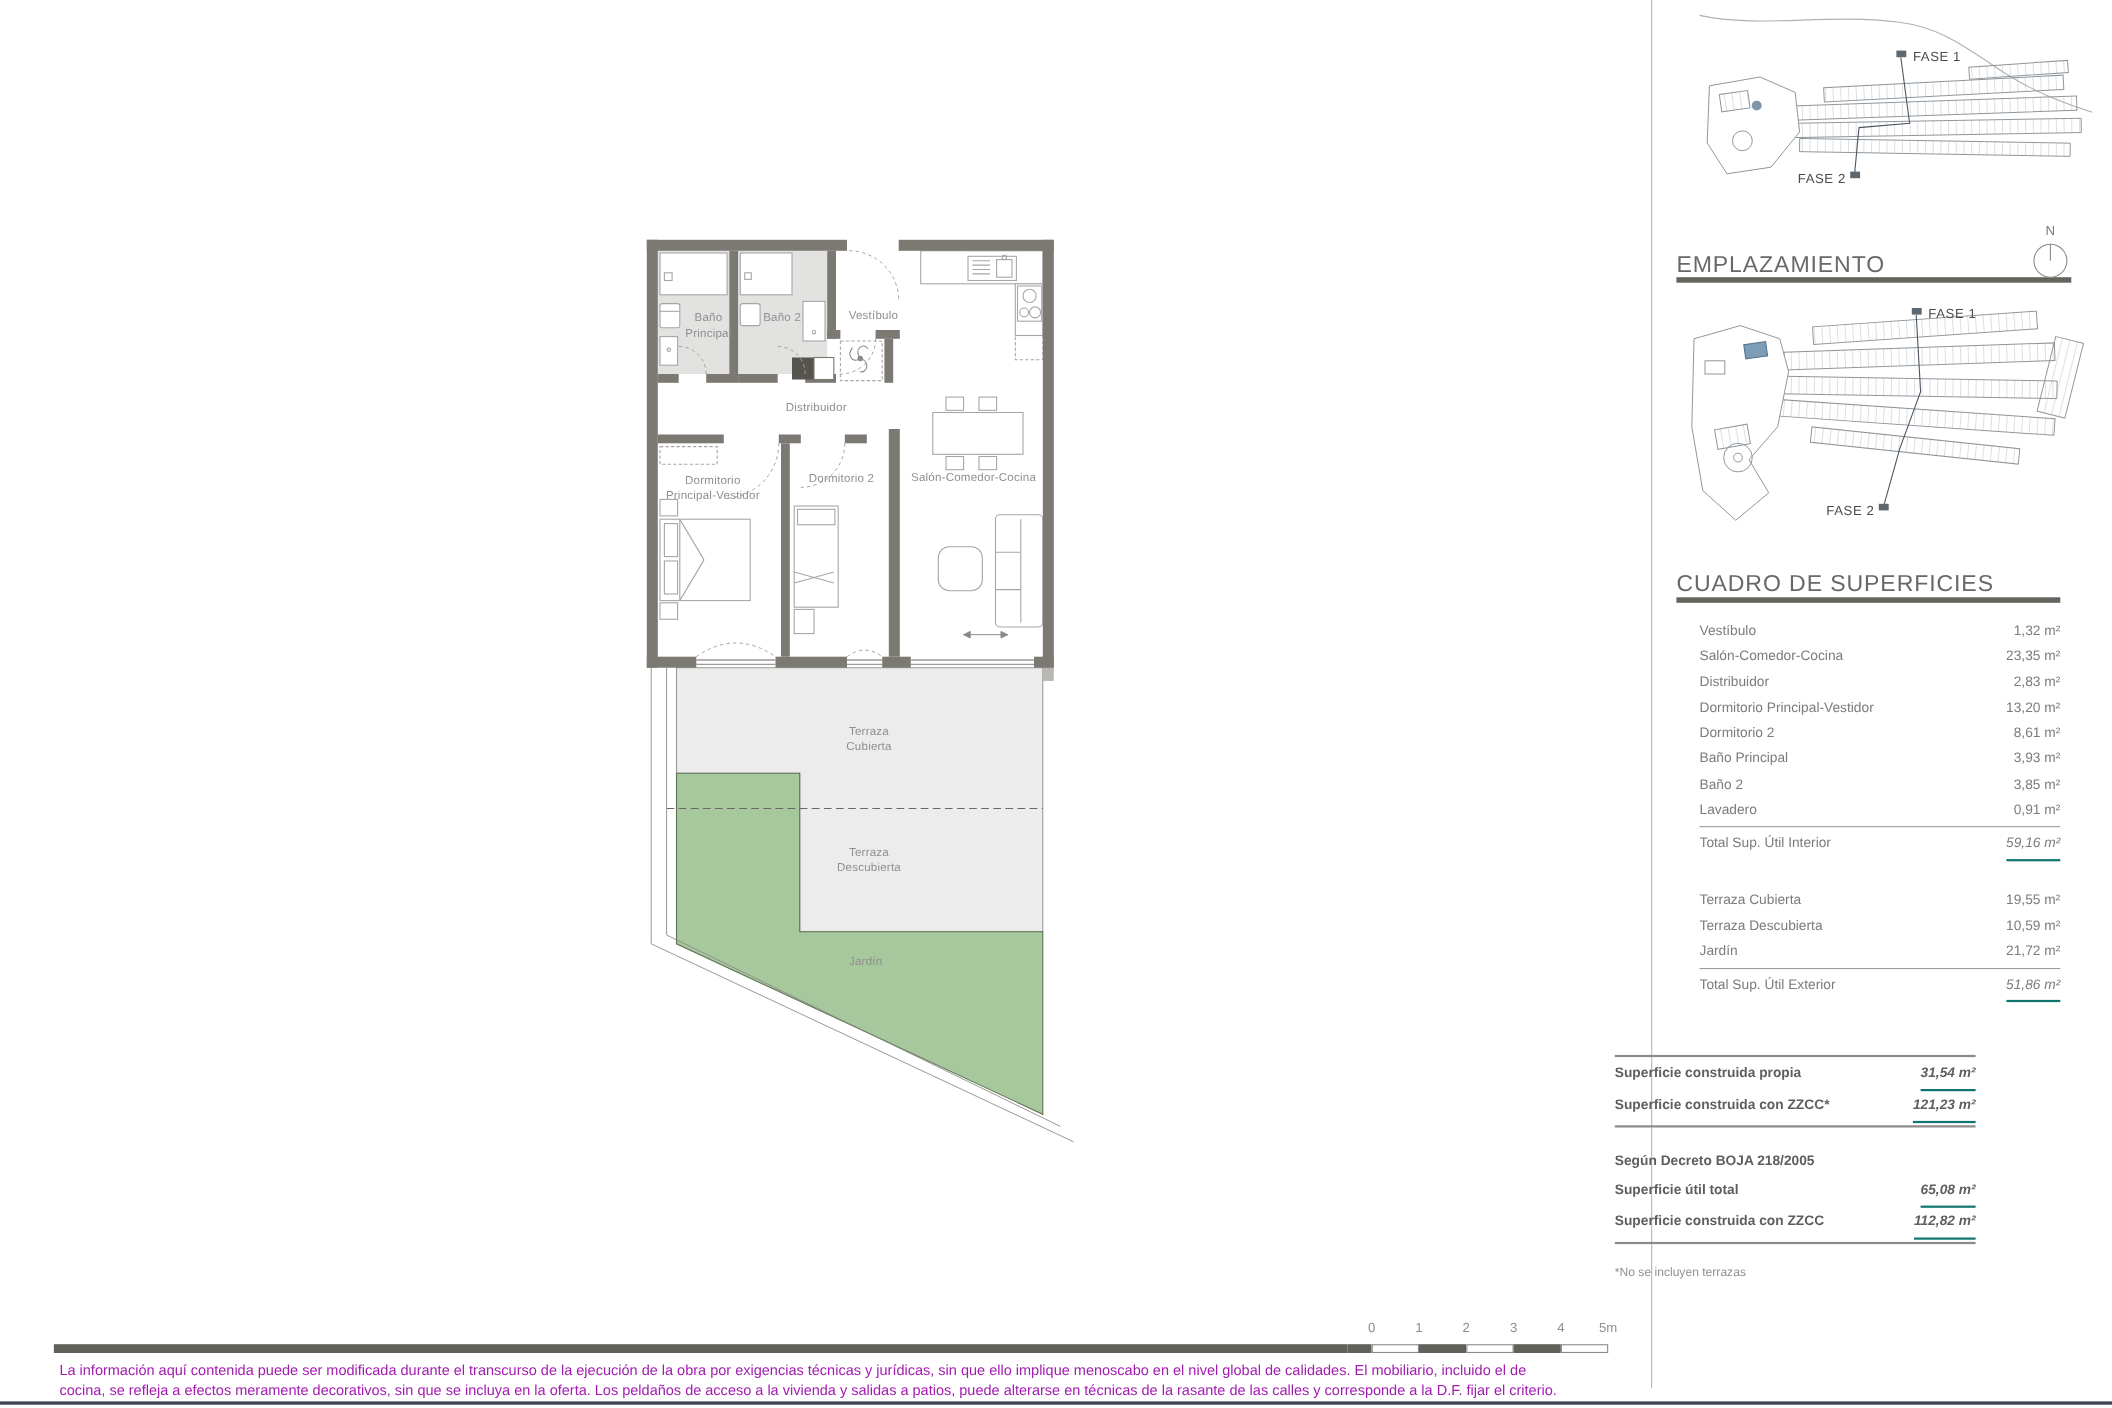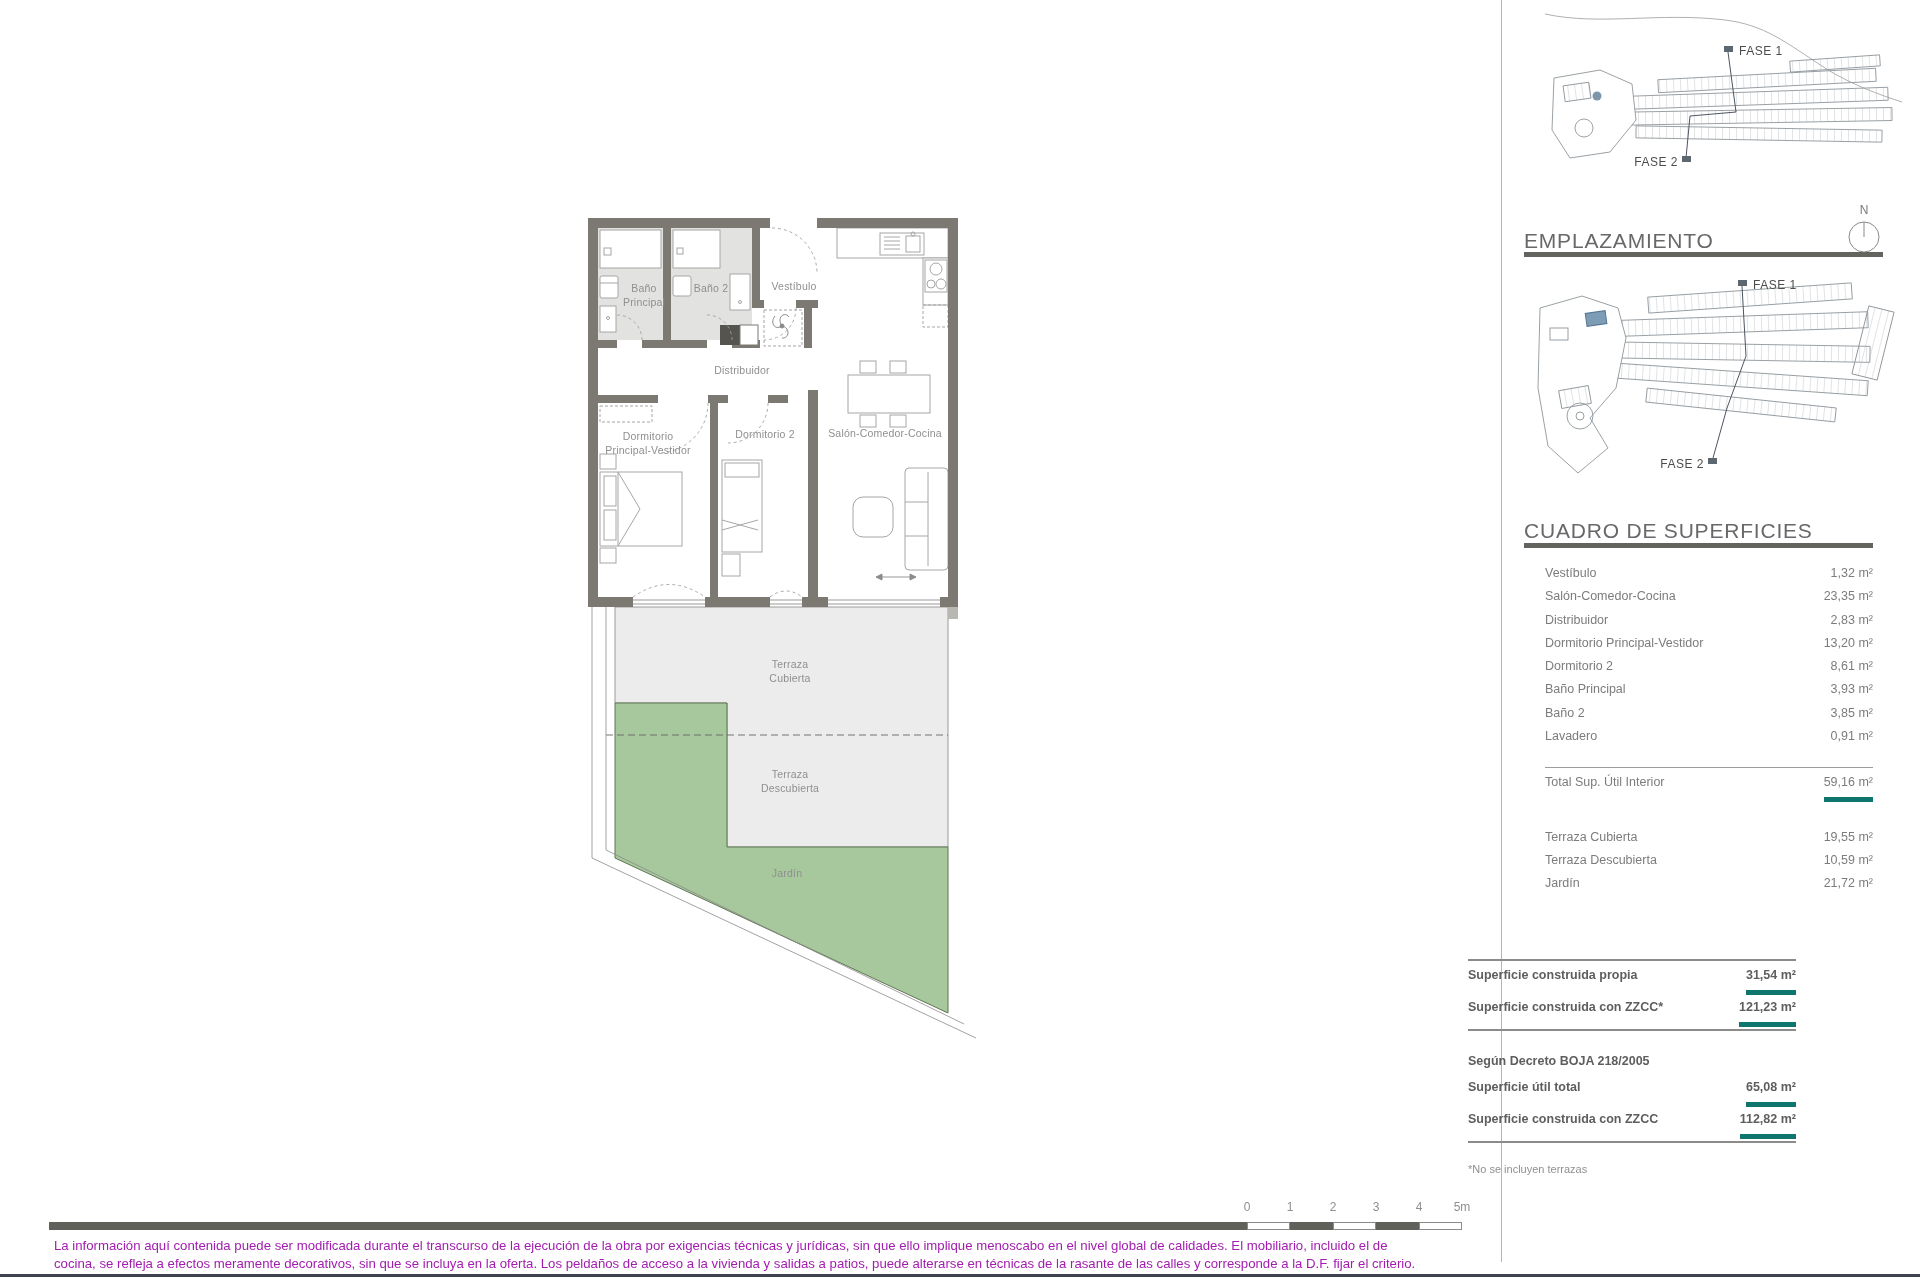--- a/index.html
+++ b/index.html
@@ -9,22 +9,22 @@
 
   
   .divider{left:1501px;top:0;width:1px;height:1262px;background:#b6b6b6;}
   .sec-head{font-size:21px;color:#686868;letter-spacing:.8px;white-space:nowrap;}
   .sec-bar{height:4.5px;background:#64645e;}
 
   
   .stable{left:1545px;width:328px;font-size:12.5px;color:#7c7c7c;}
   .srow{display:flex;justify-content:space-between;align-items:baseline;line-height:23.3px;}
   .srow .svalue{white-space:nowrap;}
-  .srow.total{border-top:1px solid #9c9c9c;margin-top:19px;padding-top:3px;}
-  .underlined{border-bottom:5px solid #0f766e;padding-bottom:2px;}
+  .srow.total{border-top:1px solid #9c9c9c;margin-top:3px;padding-top:3px;}
+  .underlined{border-bottom:2px solid #0f766e;padding-bottom:2px;font-style:italic;}
   .bblock{left:1468px;width:328px;font-size:12.5px;color:#5e5e5e;font-weight:bold;}
   .bblock .brow{display:flex;justify-content:space-between;align-items:baseline;line-height:25px;}
   .rule-top{border-top:2px solid #8b8b8b;}
   .rule-bot{border-bottom:2px solid #8b8b8b;}
   .bhead{line-height:24px;}
   .footnote{font-weight:normal;font-size:11px;color:#909090;margin-top:20px;}
 
   
   .title{left:49px;top:1180px;font-size:33px;color:#6f6f6f;letter-spacing:.5px;white-space:nowrap;}
   .title-bar{left:49px;top:1222px;width:1176px;height:8px;background:#61615b;}
@@ -292,20 +292,24 @@
       <span class="svalue">19,55 m²</span>
     </div>
     <div class="srow">
       <span>Terraza Descubierta</span>
       <span class="svalue">10,59 m²</span>
     </div>
     <div class="srow">
       <span>Jardín</span>
       <span class="svalue">21,72 m²</span>
     </div>
+    <div class="srow total">
+      <span>Total Sup. Útil Exterior</span>
+      <span class="svalue underlined">51,86 m²</span>
+    </div>
   </div>
 
   <div class="abs bblock" style="top:959px">
     <div class="rule-top rule-bot" style="padding:2px 0">
       <div class="brow">
         <span>Superficie construida propia</span>
         <span class="underlined">31,54 m²</span>
       </div>
       <div class="brow">
         <span>Superficie construida con ZZCC*</span>

